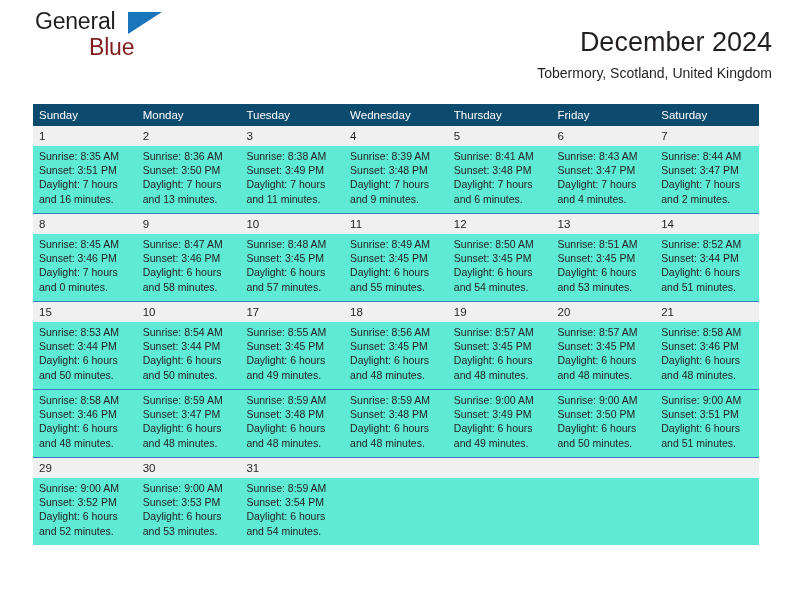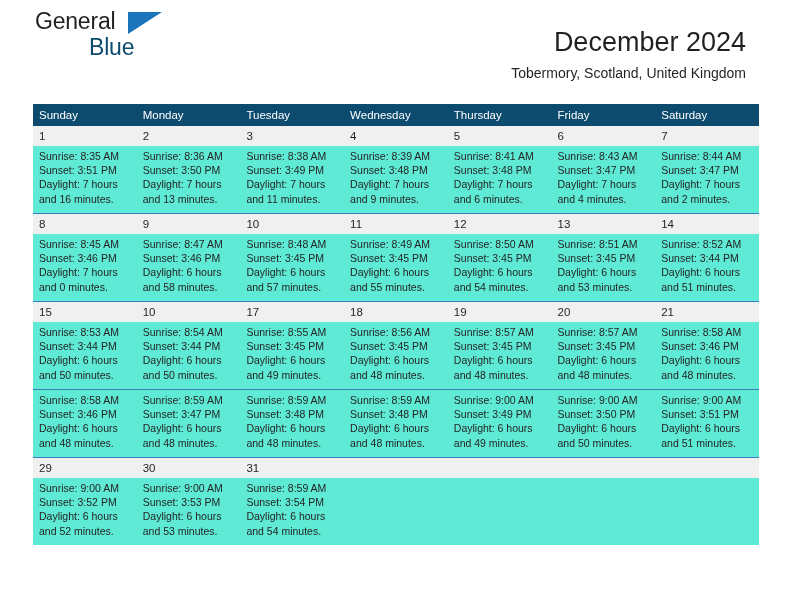--- a/index.html
+++ b/index.html
@@ -49,28 +49,28 @@
     left: 93px;
     top: 2px;
     width: 0;
     height: 0;
     border-left: 34px solid #1b75bb;
     border-bottom: 22px solid transparent;
   }
   .logo-row2 {
     display: block;
     font-size: 23px;
-    color: #0c4a6e;
+    color: #7f1d1d;
     margin-left: 54px;
     margin-top: 1px;
     letter-spacing: -0.2px;
   }
   .title-block {
     position: absolute;
-    right: 46px;
+    right: 20px;
     top: 26px;
     text-align: right;
   }
   .cal-title {
     font-size: 27px;
     color: #231f20;
     line-height: 32px;
     font-weight: normal;
     margin: 0;
     white-space: nowrap;

